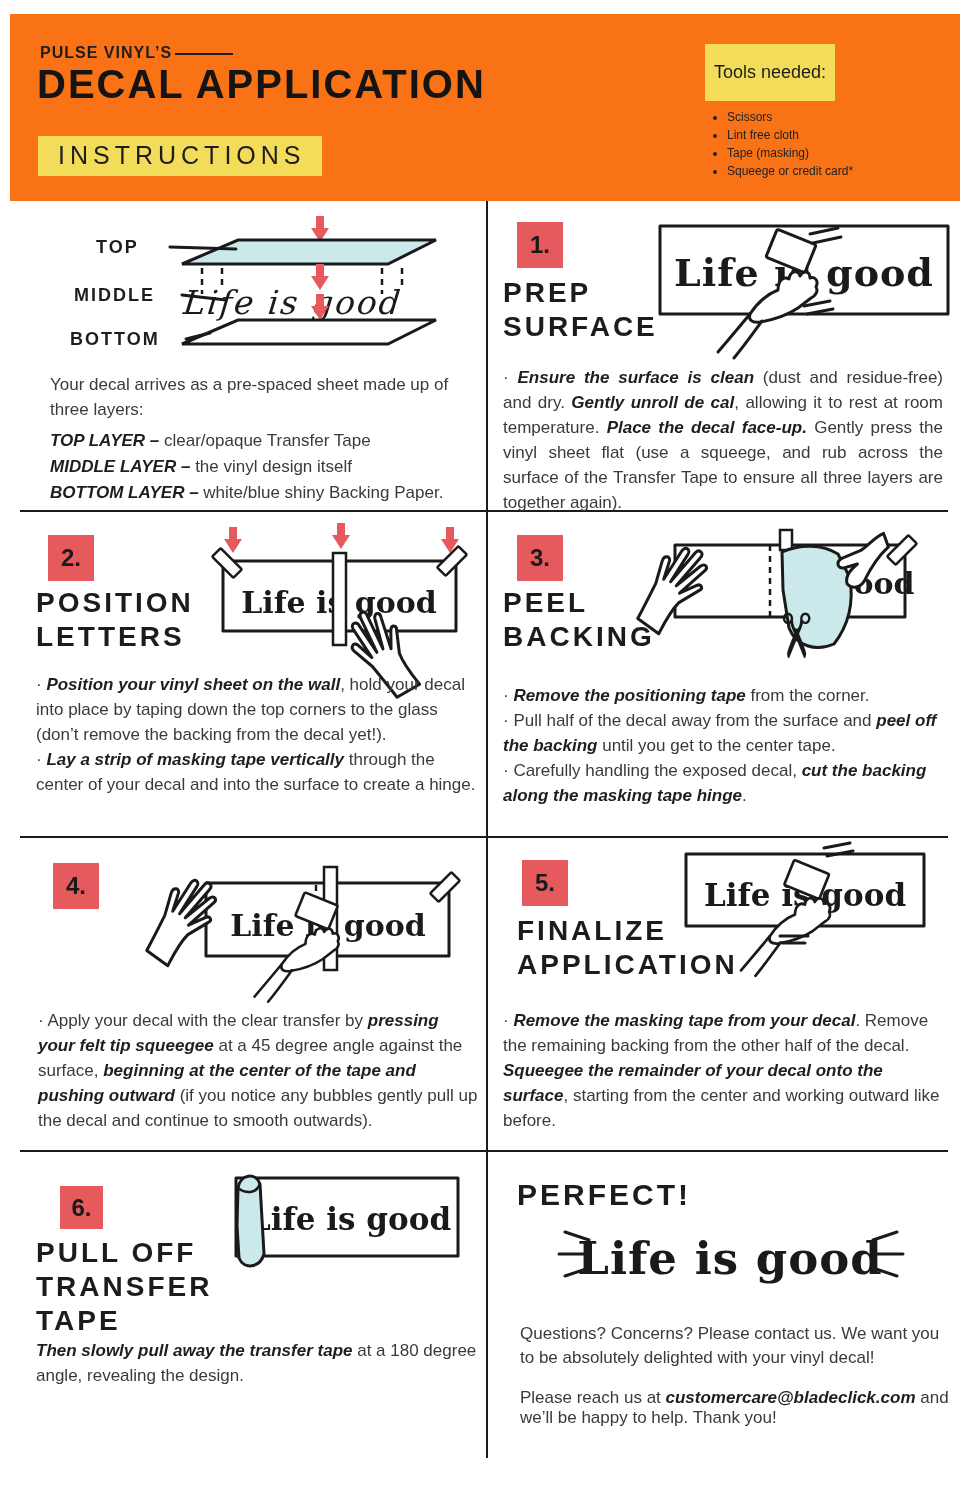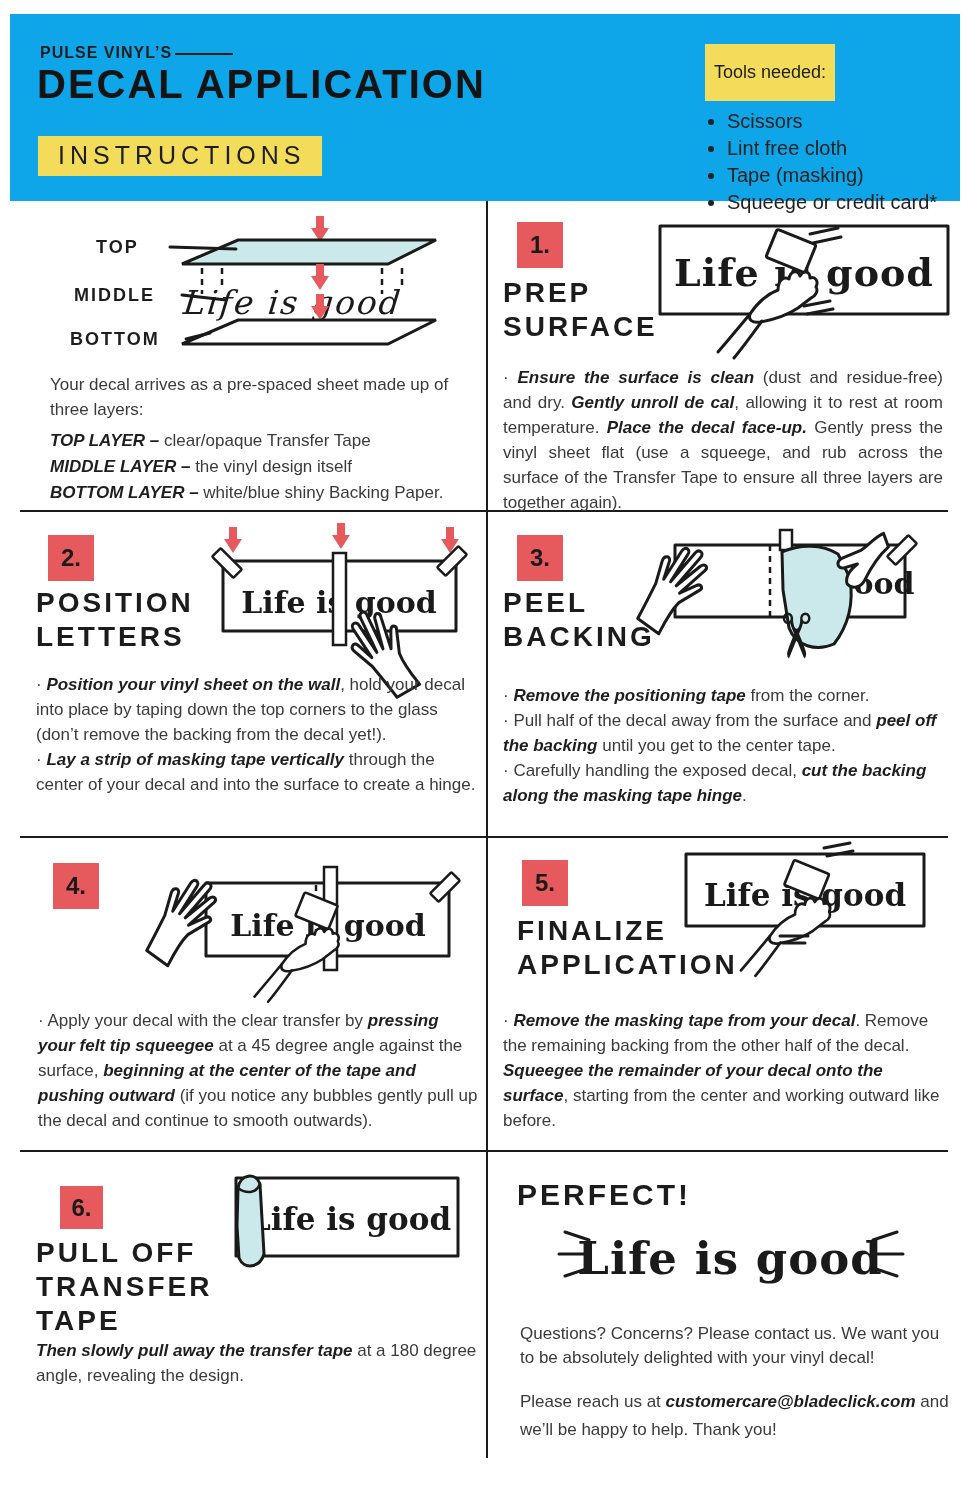--- a/index.html
+++ b/index.html
@@ -1,29 +1,29 @@
 <!DOCTYPE html>
 <html><head>
 <meta charset="utf-8">
 <style>
   html,body{margin:0;padding:0;background:#fff;}
   .page{position:relative;width:970px;height:1500px;background:#ffffff;overflow:hidden;
         font-family:"Liberation Sans",sans-serif;color:#3a3a3a;}
 
   
-  .header{position:absolute;left:10px;top:14px;width:950px;height:187px;background:#0ea5e9;}
+  .header{position:absolute;left:10px;top:14px;width:950px;height:187px;background:#f97316;}
   .brand{position:absolute;left:30px;top:30px;font-size:16px;font-weight:bold;letter-spacing:1px;color:#1d1d1d;}
   .brand-line{display:inline-block;width:58px;border-bottom:2px solid #1d1d1d;transform:translateY(-3px);margin-left:3px;}
   .title{position:absolute;left:27px;top:48px;font-size:40px;font-weight:bold;letter-spacing:2px;color:#141414;}
   .subtitle{position:absolute;left:28px;top:122px;background:#f3dc5a;font-size:25px;letter-spacing:5px;
             padding:5px 16px 6px 20px;color:#1d1d1d;}
   .tools{position:absolute;left:695px;top:30px;width:250px;}
   .tools-title{display:inline-block;background:#f3dc5a;font-size:18px;padding:18px 9px;color:#1d1d1d;}
   .tools ul{margin:9px 0 0 0;padding-left:22px;}
-  .tools li{font-size:20px;margin-bottom:4px;color:#222;}
+  .tools li{font-size:12px;margin-bottom:4px;color:#222;}
 
   
   .vline{position:absolute;left:486px;top:201px;width:2px;height:1257px;background:#1b1b1b;}
   .hline{position:absolute;left:20px;width:928px;height:2px;background:#1b1b1b;}
 
   
   .badge{position:absolute;width:46px;height:46px;background:#e65a5e;display:flex;align-items:center;
          justify-content:center;font-size:24px;font-weight:bold;color:#1a1a1a;}
   .step-title{position:absolute;font-weight:bold;font-size:28px;letter-spacing:3px;line-height:34px;
               color:#1c1c1c;white-space:pre-line;}
@@ -199,19 +199,19 @@
   </svg>
   <div class="step-body" style="left:36px;top:1338px;width:443px"><b>Then slowly pull away the transfer tape</b><span> at a 180 degree angle, revealing the design.</span></div>
 
   <div class="perfect-title" style="left:517px;top:1178px">PERFECT!</div>
   <svg width="395" height="100" viewBox="0 0 395 100" style="left:533px;top:1208px">
     <text x="197" y="66" text-anchor="middle" class="decal" font-size="45" letter-spacing="1">Life is good</text>
     <path d="M56,32 L32,24 M52,46 L26,46 M56,60 L32,68" class="ln" stroke-width="3.5"></path>
     <path d="M340,32 L364,24 M344,46 L370,46 M340,60 L364,68" class="ln" stroke-width="3.5"></path>
   </svg>
   <div class="step-body" style="left:520px;top:1322px;width:430px;line-height:24px">Questions? Concerns? Please contact us. We want you to be absolutely delighted with your vinyl decal!</div>
-  <div class="step-body" style="left:520px;top:1388px;width:430px;line-height:28px"><span>Please reach us at </span><b>customercare@bladeclick.com</b><span> and we’ll be happy to help. Thank you!</span></div>
+  <div class="step-body" style="left:520px;top:1388px;width:430px;line-height:20px"><span>Please reach us at </span><b>customercare@bladeclick.com</b><span> and we’ll be happy to help. Thank you!</span></div>
 
   <div class="footer">
     <span>* squeegee or credit card not included</span>
   </div>
 
 </div>
 
 </body></html>

